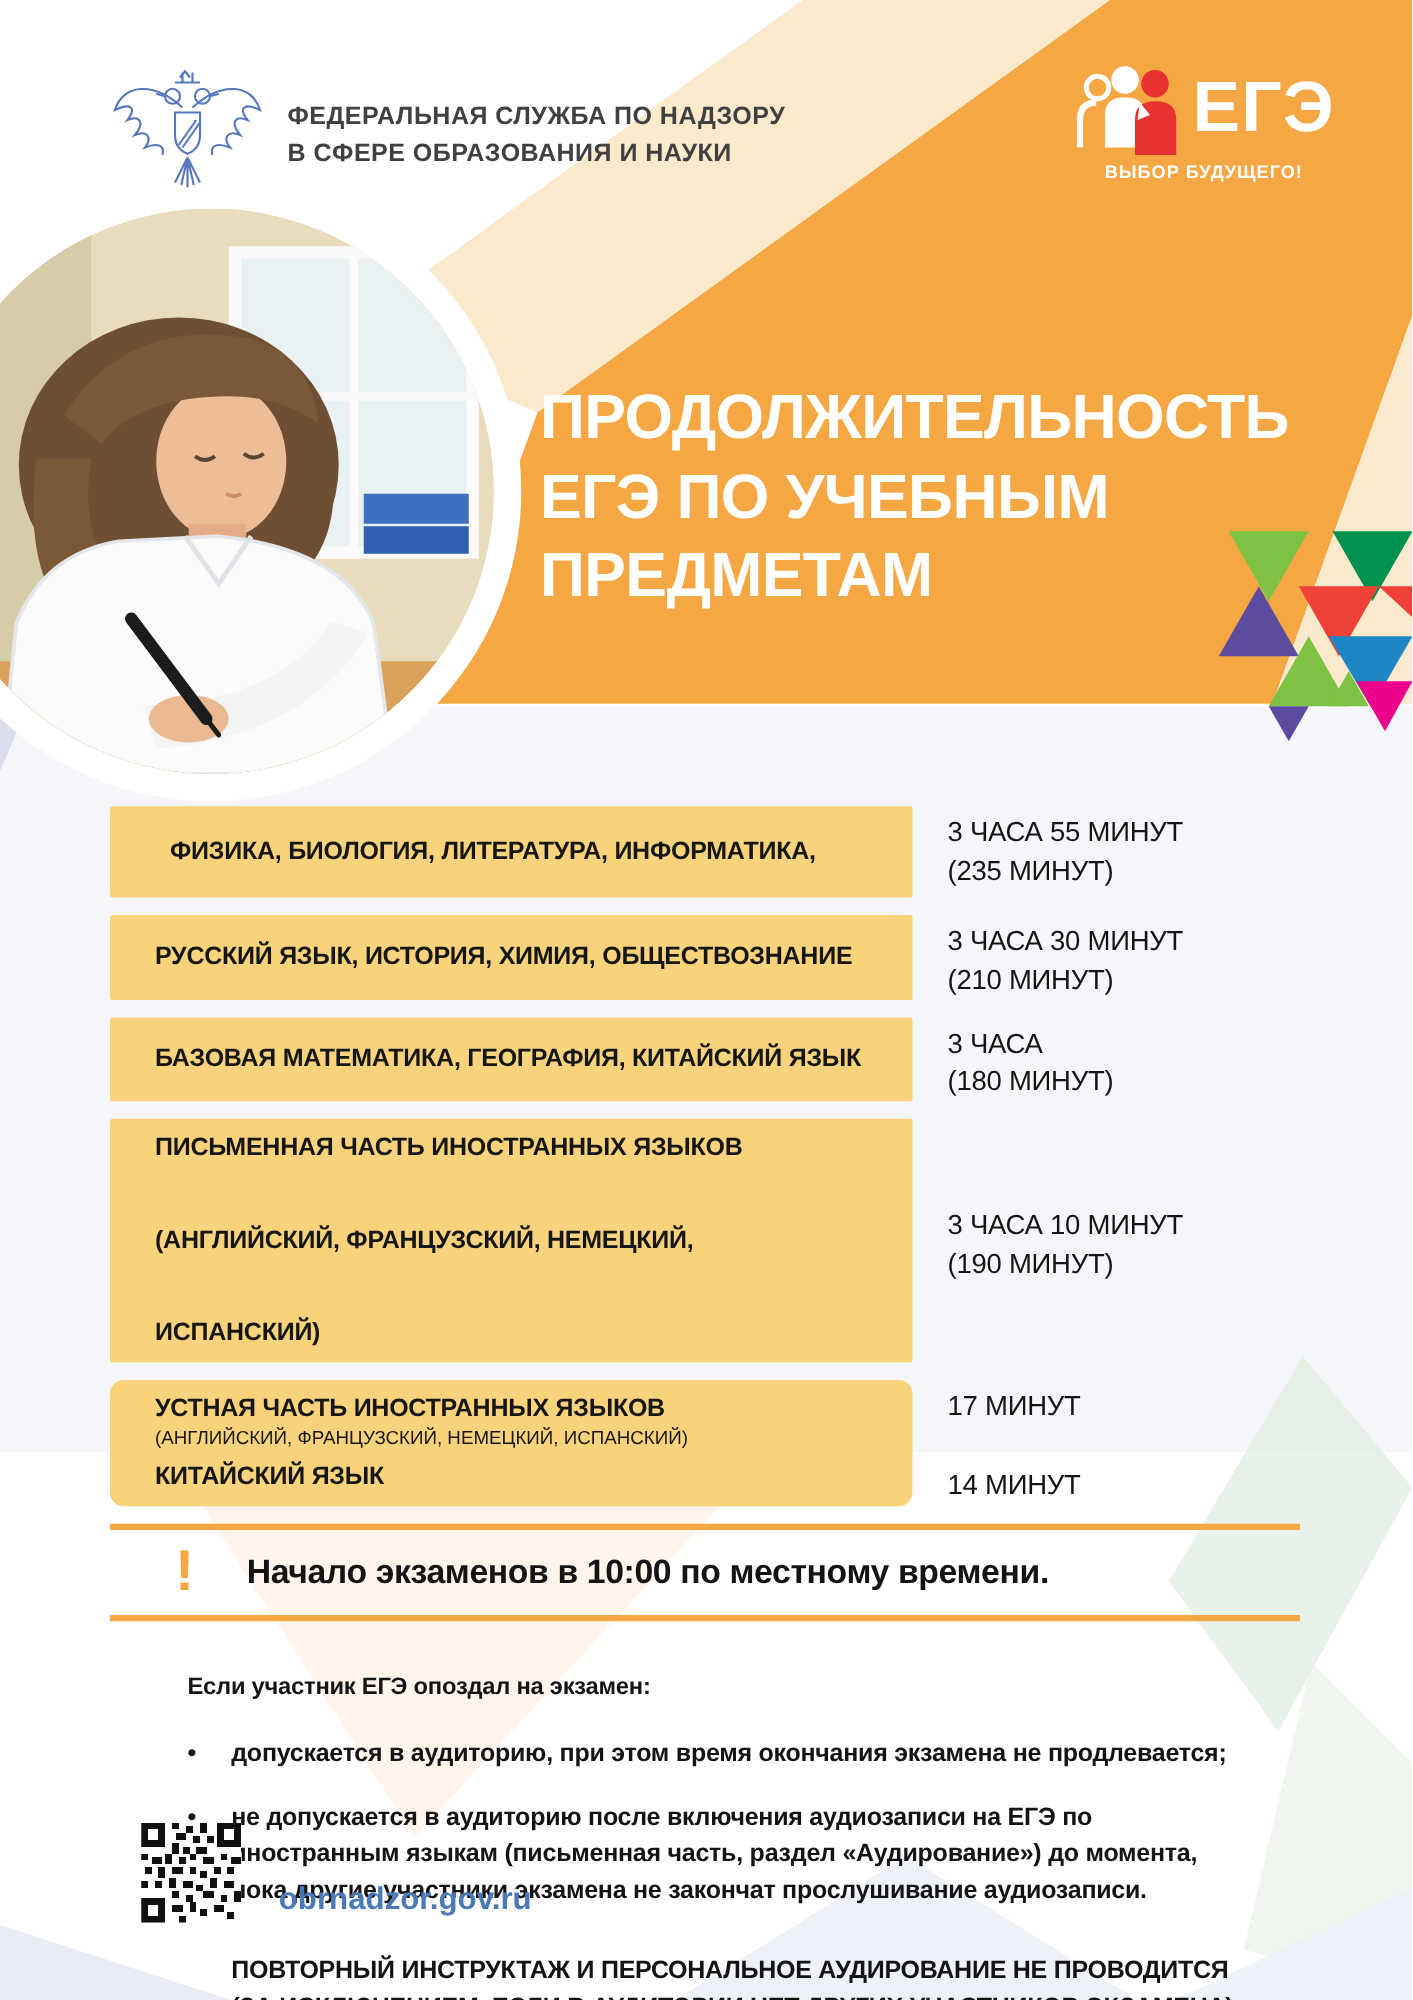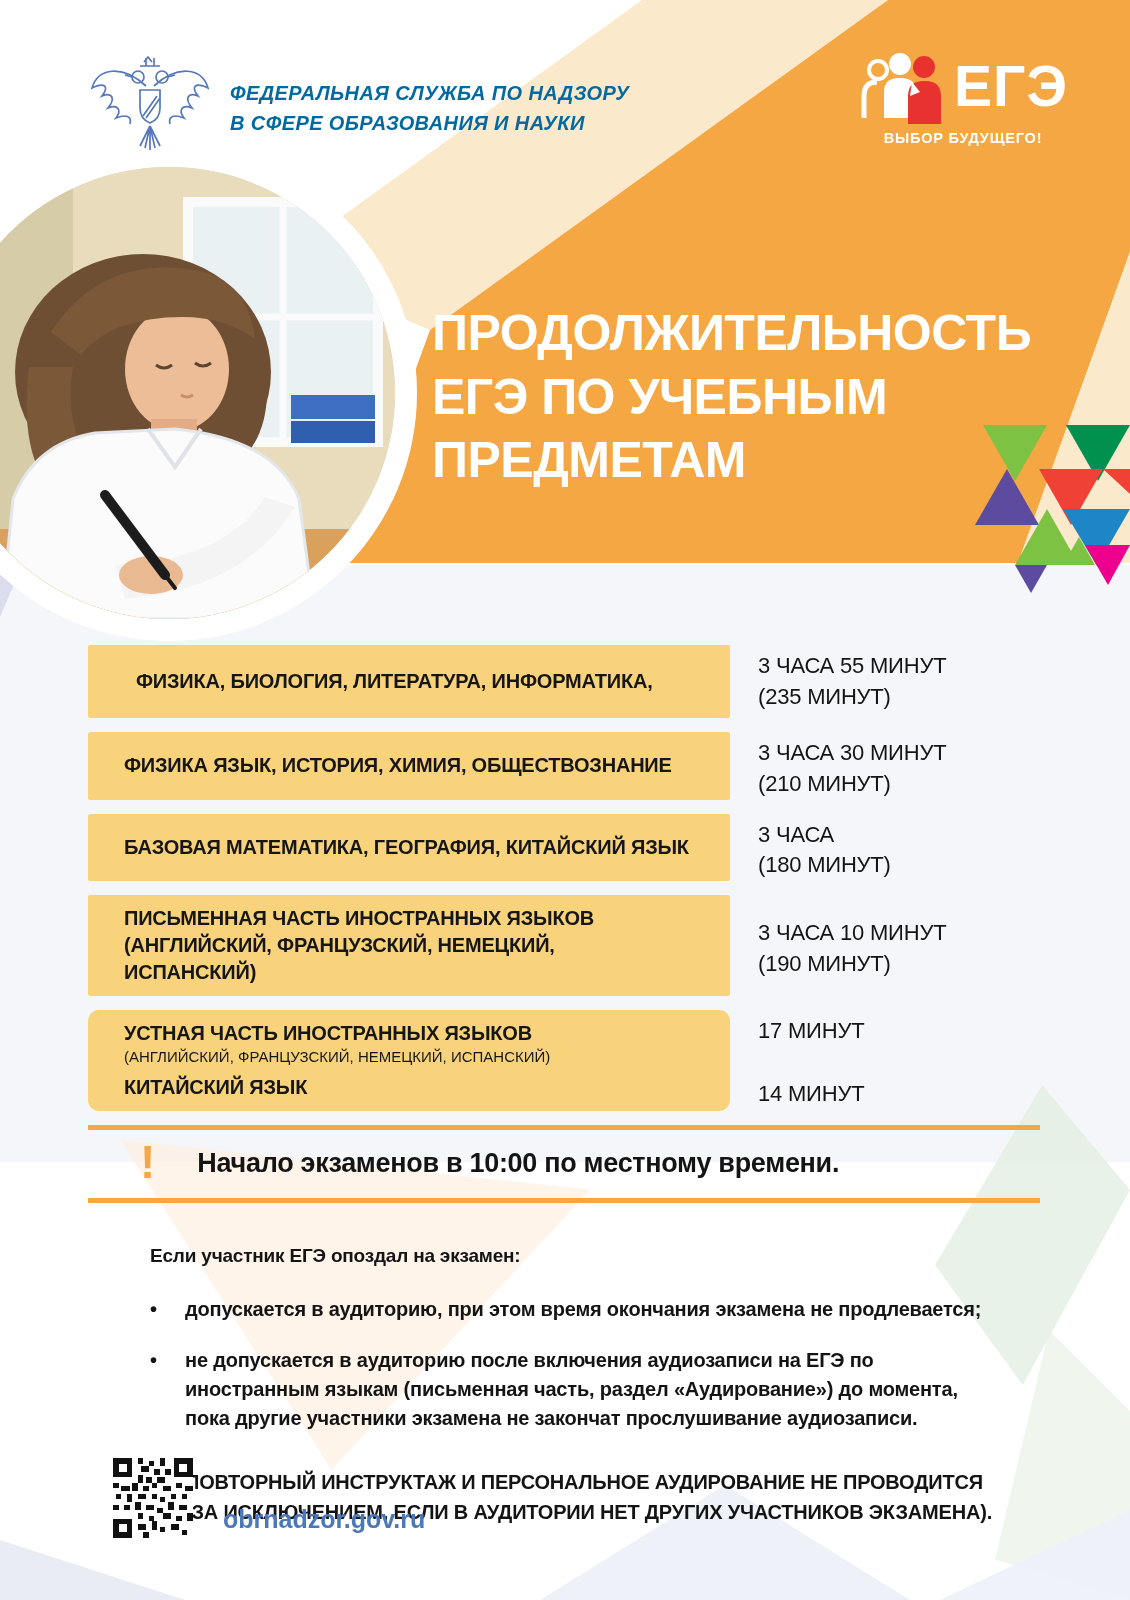--- a/index.html
+++ b/index.html
@@ -30,22 +30,22 @@
 
   
   .header-svg { position:absolute; left:0; top:0; z-index:2; }
   .photo-circle {
     position:absolute; left:-57px; top:167px; width:452px; height:452px;
     border-radius:50%; overflow:hidden; z-index:3;
     box-shadow:0 0 0 22px #ffffff;
     background:#e5d7b5;
   }
   .agency { position:absolute; left:230px; top:78px; z-index:4; }
-  .agency div { font-size:20px; font-weight:700; color:#0369a1;
-    letter-spacing:.4px; line-height:1.5;font-style:italic; }
+  .agency div { font-size:20px; font-weight:700; color:#404040;
+    letter-spacing:.4px; line-height:1.5; }
   .agency-emblem { position:absolute; left:88px; top:52px; z-index:4; }
 
   .ege-logo { position:absolute; left:858px; top:48px; width:210px; z-index:4; text-align:center; }
   .ege-logo-row { display:flex; align-items:center; justify-content:center; gap:4px; }
   .ege-word { font-size:57px; font-weight:700; color:#ffffff; letter-spacing:1px; line-height:1; }
   .ege-tagline { margin-top:6px; font-size:14.5px; font-weight:700; color:#ffffff; letter-spacing:.8px; }
 
   .main-title { position:absolute; left:432px; top:302px; width:620px; z-index:4; }
   .main-title div { font-size:50px; font-weight:700; color:#ffffff;
     line-height:1.27; letter-spacing:-0.5px; }
@@ -55,21 +55,21 @@
   .drow { display:flex; margin-bottom:14px; }
   .drow-left { width:642px; background:#F8D37C; padding:10px 20px 10px 36px;
     display:flex; flex-direction:column; justify-content:center; border-radius:2px; }
   .drow-right { padding-left:28px; padding-top:6px; }
   .subj { font-size:20px; font-weight:700; line-height:1.35; letter-spacing:-0.2px; color:#161616; }
   .subj-sub { font-size:15px; font-weight:400; line-height:1.35; color:#161616; }
   .time { font-size:22px; font-weight:400; line-height:1.4; letter-spacing:-0.2px; white-space:nowrap; }
   .r1 .drow-left { min-height:73px;padding-left:48px; }
   .r2 .drow-left { min-height:53px; }
   .r3 .drow-left { min-height:56px; }
-  .r4 .drow-left { min-height:97px; }
+  .r4 .drow-left { min-height:97px;gap:47px; }
   .r5 .drow-left { min-height:86px;border-radius:11px; }
   .r5 .subj-extra { margin-top:7px; }
   .r5 .time-extra { margin-top:32px; }
 
   .orange-hr { height:5px; background:#F5A743; border:none; width:100%; }
   .hr1 { margin-top:8px; }
   .notice-row { display:flex; align-items:center; padding:12px 0 14px 52px; }
   .notice-mark { font-size:46px; font-weight:700; color:#F5A743; line-height:.9; }
   .notice-text { margin-left:42px; font-size:27px; font-weight:700; letter-spacing:-0.3px; }
 
@@ -194,21 +194,21 @@
         <div class="subj">ФИЗИКА, БИОЛОГИЯ, ЛИТЕРАТУРА, ИНФОРМАТИКА,</div>
       </div>
       <div class="drow-right">
         <div class="time">3 ЧАСА 55 МИНУТ</div>
         <div class="time">(235 МИНУТ)</div>
       </div>
     </div>
 
     <div class="drow r2">
       <div class="drow-left">
-        <div class="subj">ФИЗИКА ЯЗЫК, ИСТОРИЯ, ХИМИЯ, ОБЩЕСТВОЗНАНИЕ</div>
+        <div class="subj">РУССКИЙ ЯЗЫК, ИСТОРИЯ, ХИМИЯ, ОБЩЕСТВОЗНАНИЕ</div>
       </div>
       <div class="drow-right">
         <div class="time">3 ЧАСА 30 МИНУТ</div>
         <div class="time">(210 МИНУТ)</div>
       </div>
     </div>
 
     <div class="drow r3">
       <div class="drow-left">
         <div class="subj">БАЗОВАЯ МАТЕМАТИКА, ГЕОГРАФИЯ, КИТАЙСКИЙ ЯЗЫК</div>

